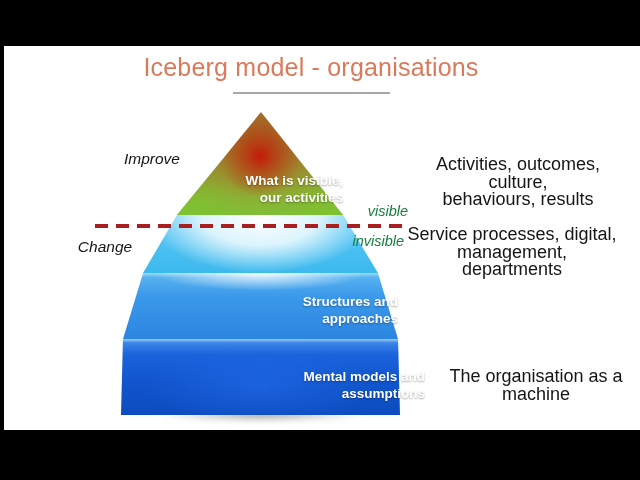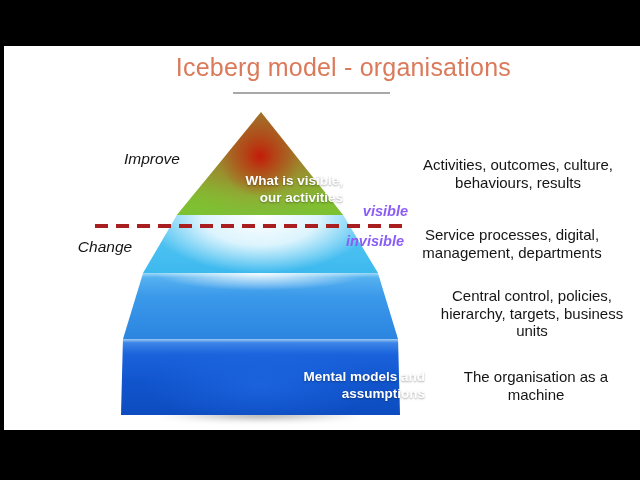--- a/index.html
+++ b/index.html
@@ -6,21 +6,21 @@
   .stage{
     position:relative;width:640px;height:480px;overflow:hidden;
     background:#ffffff;font-family:"Liberation Sans",sans-serif;
   }
   .letterbox{position:absolute;left:0;width:640px;background:#000;}
   .letterbox.top{top:0;height:46px;}
   .letterbox.bottom{top:430px;height:50px;}
   .pillarbox{position:absolute;top:0;left:0;width:4px;height:480px;background:#000;}
 
   .slide-title{
-    position:absolute;top:52px;left:111px;width:400px;text-align:right;
+    position:absolute;top:52px;left:111px;width:400px;text-align:center;
     font-size:25px;line-height:30px;color:#db7a5a;letter-spacing:.2px;
   }
   .title-underline{position:absolute;top:92px;left:233px;width:157px;height:2px;background:#a8a8a8;}
 
   .tier{position:absolute;}
   .tier.t1{
     left:177px;top:112px;width:166px;height:103px;
     clip-path:polygon(50.6% 0%,100% 100%,0% 100%);
     background:
       radial-gradient(circle at 50% 43%, rgba(197,22,6,.95) 0%, rgba(197,22,6,.60) 13%, rgba(197,22,6,0) 40%),
@@ -63,37 +63,37 @@
   .tl1{left:177px;top:173px;width:166px;}
   .tl2{left:143px;top:237px;width:235px;}
   .tl3{left:123px;top:294px;width:275px;}
   .tl4{left:121px;top:369px;width:304px;}
 
   .waterline{
     position:absolute;left:95px;top:224px;width:312px;height:4px;
     background:repeating-linear-gradient(to right,#a91f1f 0 13px,transparent 13px 21px);
   }
   .water-word{
-    position:absolute;color:#8b5cf6;font-style:italic;font-size:14.5px;
-    line-height:17px;text-align:right;font-weight:700;
+    position:absolute;color:#15803d;font-style:italic;font-size:14.5px;
+    line-height:17px;text-align:right;font-weight:400;
   }
   .water-word.visible-w{left:350px;top:203px;width:58px;}
   .water-word.invisible-w{left:332px;top:233px;width:72px;}
 
   .left-label{
     position:absolute;color:#151515;font-style:italic;font-size:15.5px;
     line-height:18px;text-align:center;
   }
   .ll1{left:112px;top:150px;width:80px;}
   .ll2{left:68px;top:238px;width:74px;}
   .ll3{left:51px;top:293px;width:74px;}
   .ll4{left:24px;top:378px;width:82px;}
 
   .right-note{
-    position:absolute;color:#151515;font-size:15px;line-height:17.5px;
+    position:absolute;color:#151515;font-size:18px;line-height:17.5px;
     text-align:center;white-space:pre-line;
   }
   .rn1{left:412px;top:156px;width:212px;}
   .rn2{left:406px;top:226px;width:212px;}
   .rn3{left:425px;top:287px;width:214px;}
   .rn4{left:430px;top:368px;width:212px;}
 </style>
 </head>
 <body>
 
@@ -108,33 +108,32 @@
 
   <div class="base-shadow"></div>
 
   <div class="tier t1"></div>
   <div class="tier t2"></div>
   <div class="tier t3"></div>
   <div class="tier t4"></div>
 
   <div class="tier-label tl1">What is visible,
 our activities</div>
+  <div class="tier-label tl3">Structures and
+approaches</div>
   <div class="tier-label tl4">Mental models and
 assumptions</div>
 
   <div class="waterline"></div>
   <div class="water-word visible-w">visible</div>
   <div class="water-word invisible-w">invisible</div>
 
   <div class="left-label ll1">Improve</div>
   <div class="left-label ll2">Change</div>
 
   <div class="right-note rn1">Activities, outcomes, culture,
 behaviours, results</div>
   <div class="right-note rn2">Service processes, digital,
 management, departments</div>
-  <div class="right-note rn3">Central control, policies,
-hierarchy, targets, business
-units</div>
   <div class="right-note rn4">The organisation as a
 machine</div>
 
 </div>
 
 </body></html>

